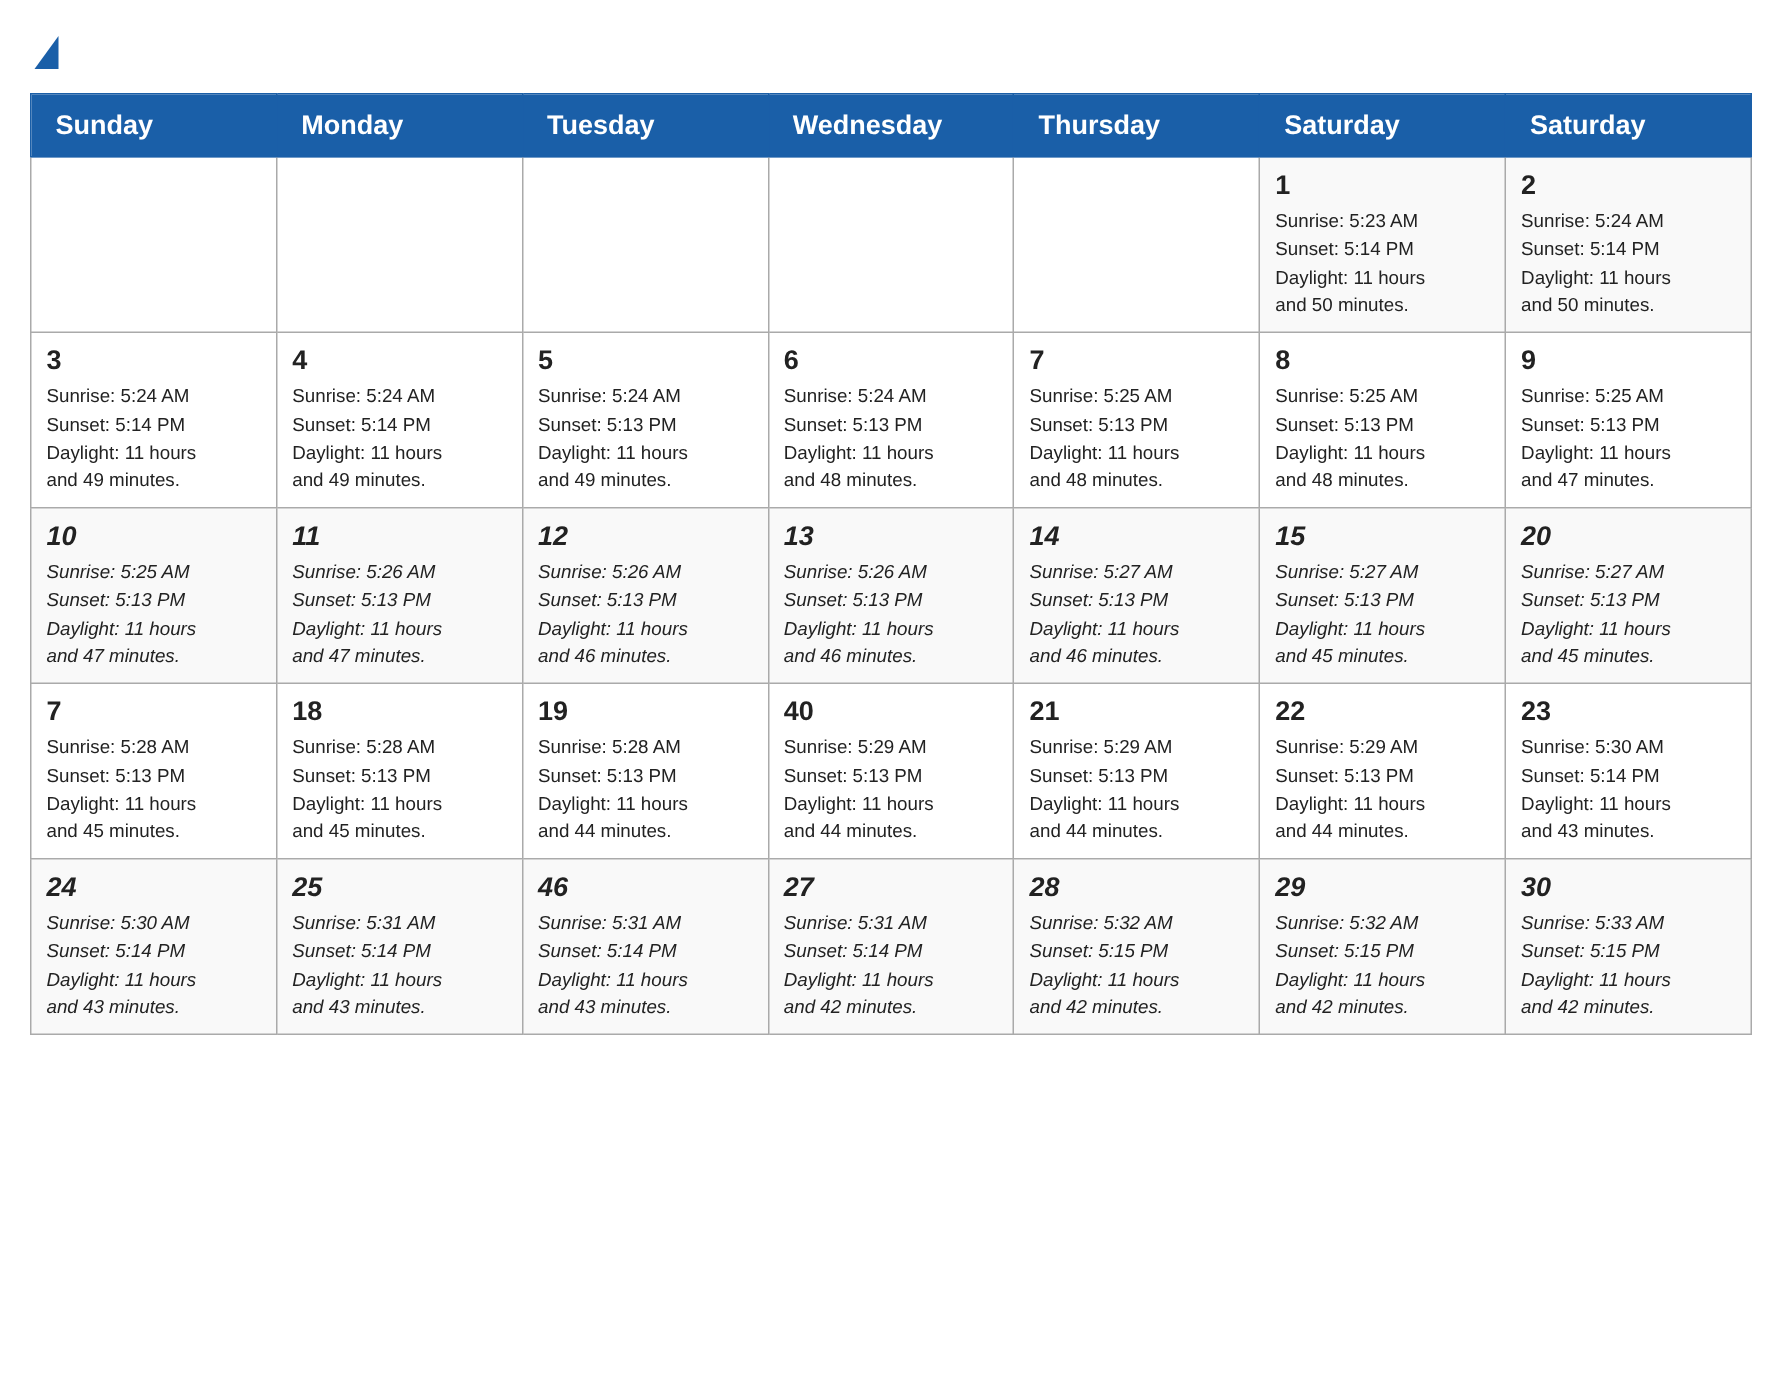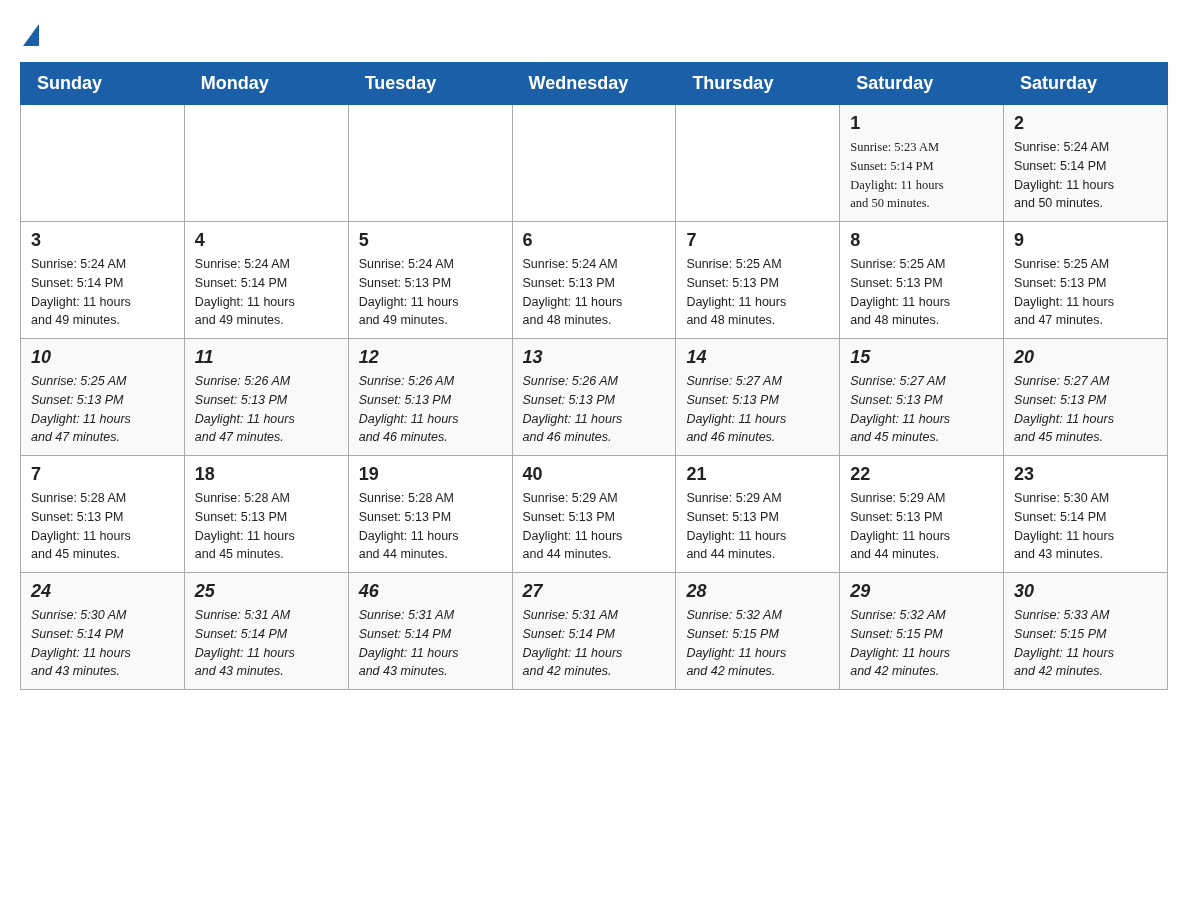--- a/index.html
+++ b/index.html
@@ -137,21 +137,21 @@
   </thead>
   <tbody id="calendar-body">
   <tr class="top-row">
         <td class="empty-cell"></td>
         <td class="empty-cell"></td>
         <td class="empty-cell"></td>
         <td class="empty-cell"></td>
         <td class="empty-cell"></td>
         <td>
           <span class="day-number">1</span>
-          <div class="day-info" style="white-space: pre-line; font-family: Liberation Serif, serif;">Sunrise: 5:23 AM
+          <div class="day-info" style="white-space: pre-line;">Sunrise: 5:23 AM
 Sunset: 5:14 PM
 Daylight: 11 hours
 and 50 minutes.</div>
         </td>
         <td>
           <span class="day-number">2</span>
           <div class="day-info" style="white-space: pre-line;">Sunrise: 5:24 AM
 Sunset: 5:14 PM
 Daylight: 11 hours
 and 50 minutes.</div>

